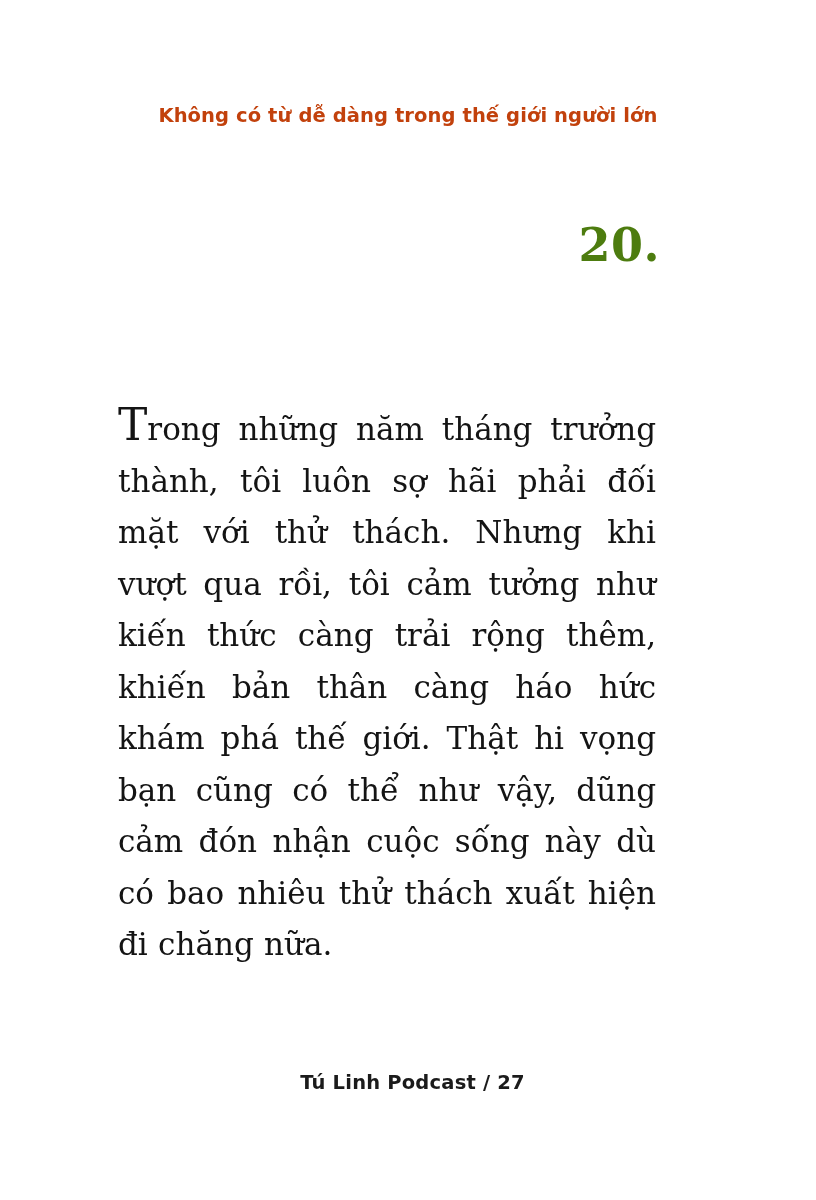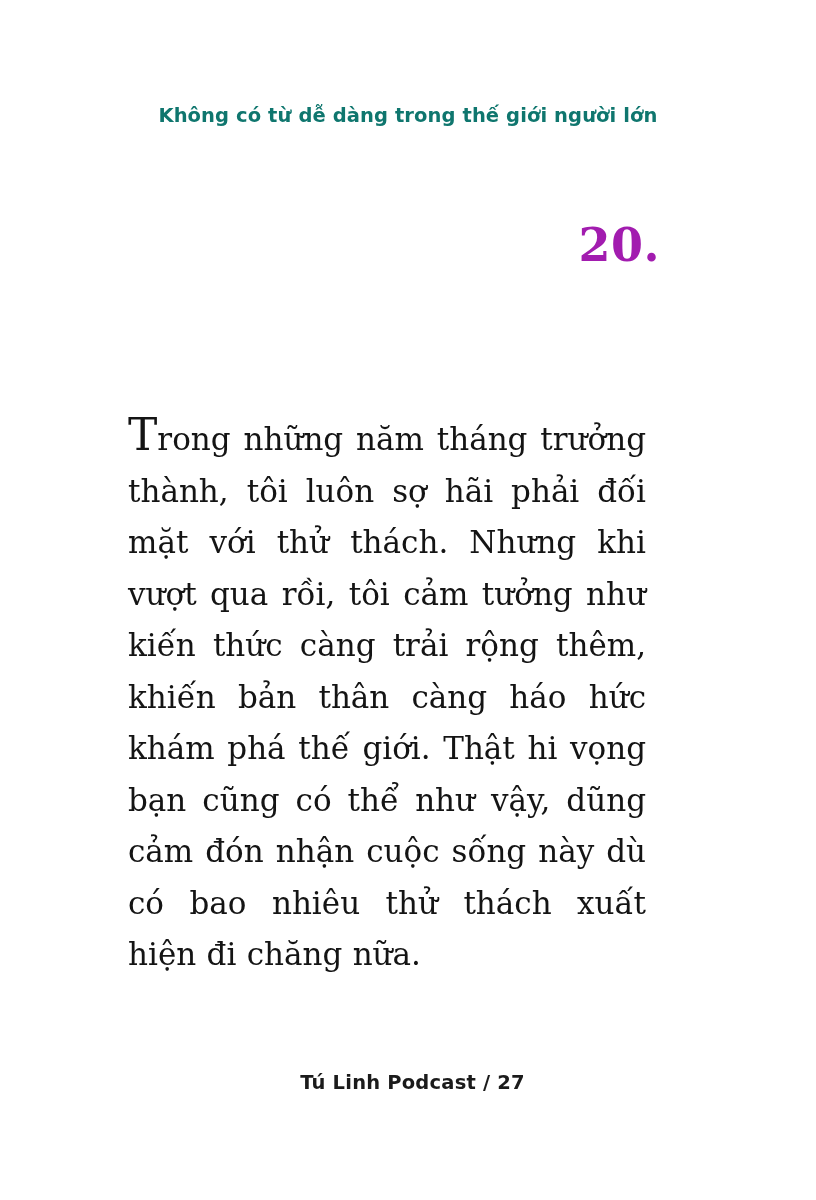--- a/index.html
+++ b/index.html
@@ -26,46 +26,46 @@
   .running-head {
     position: absolute;
     top: 104px;
     left: 0;
     right: 0;
     text-align: center;
     font-family: "DejaVu Sans", sans-serif;
     font-weight: 700;
     font-size: 19.5px;
     letter-spacing: 0.1px;
-    color: #0f766e;
+    color: #c2410c;
   }
 
   
   .chapter-number {
     position: absolute;
     top: 222px;
     right: 156px;
     font-family: "DejaVu Serif", serif;
     font-weight: 700;
     font-size: 46px;
     line-height: 1;
-    color: #a21caf;
+    color: #4d7c0f;
     letter-spacing: 0.5px;
   }
 
   
   .body-block {
     position: absolute;
     top: 398px;
     left: 113px;
     width: 548px;
   }
 
   .body-paragraph {
-    margin: 15px;
+    margin: 5px;
     font-family: "DejaVu Serif", serif;
     font-size: 31px;
     line-height: 51.5px;
     text-align: justify;
     text-justify: inter-word;
     color: #141414;
     hyphens: none;
     word-spacing: 0.5px;
   }
 

